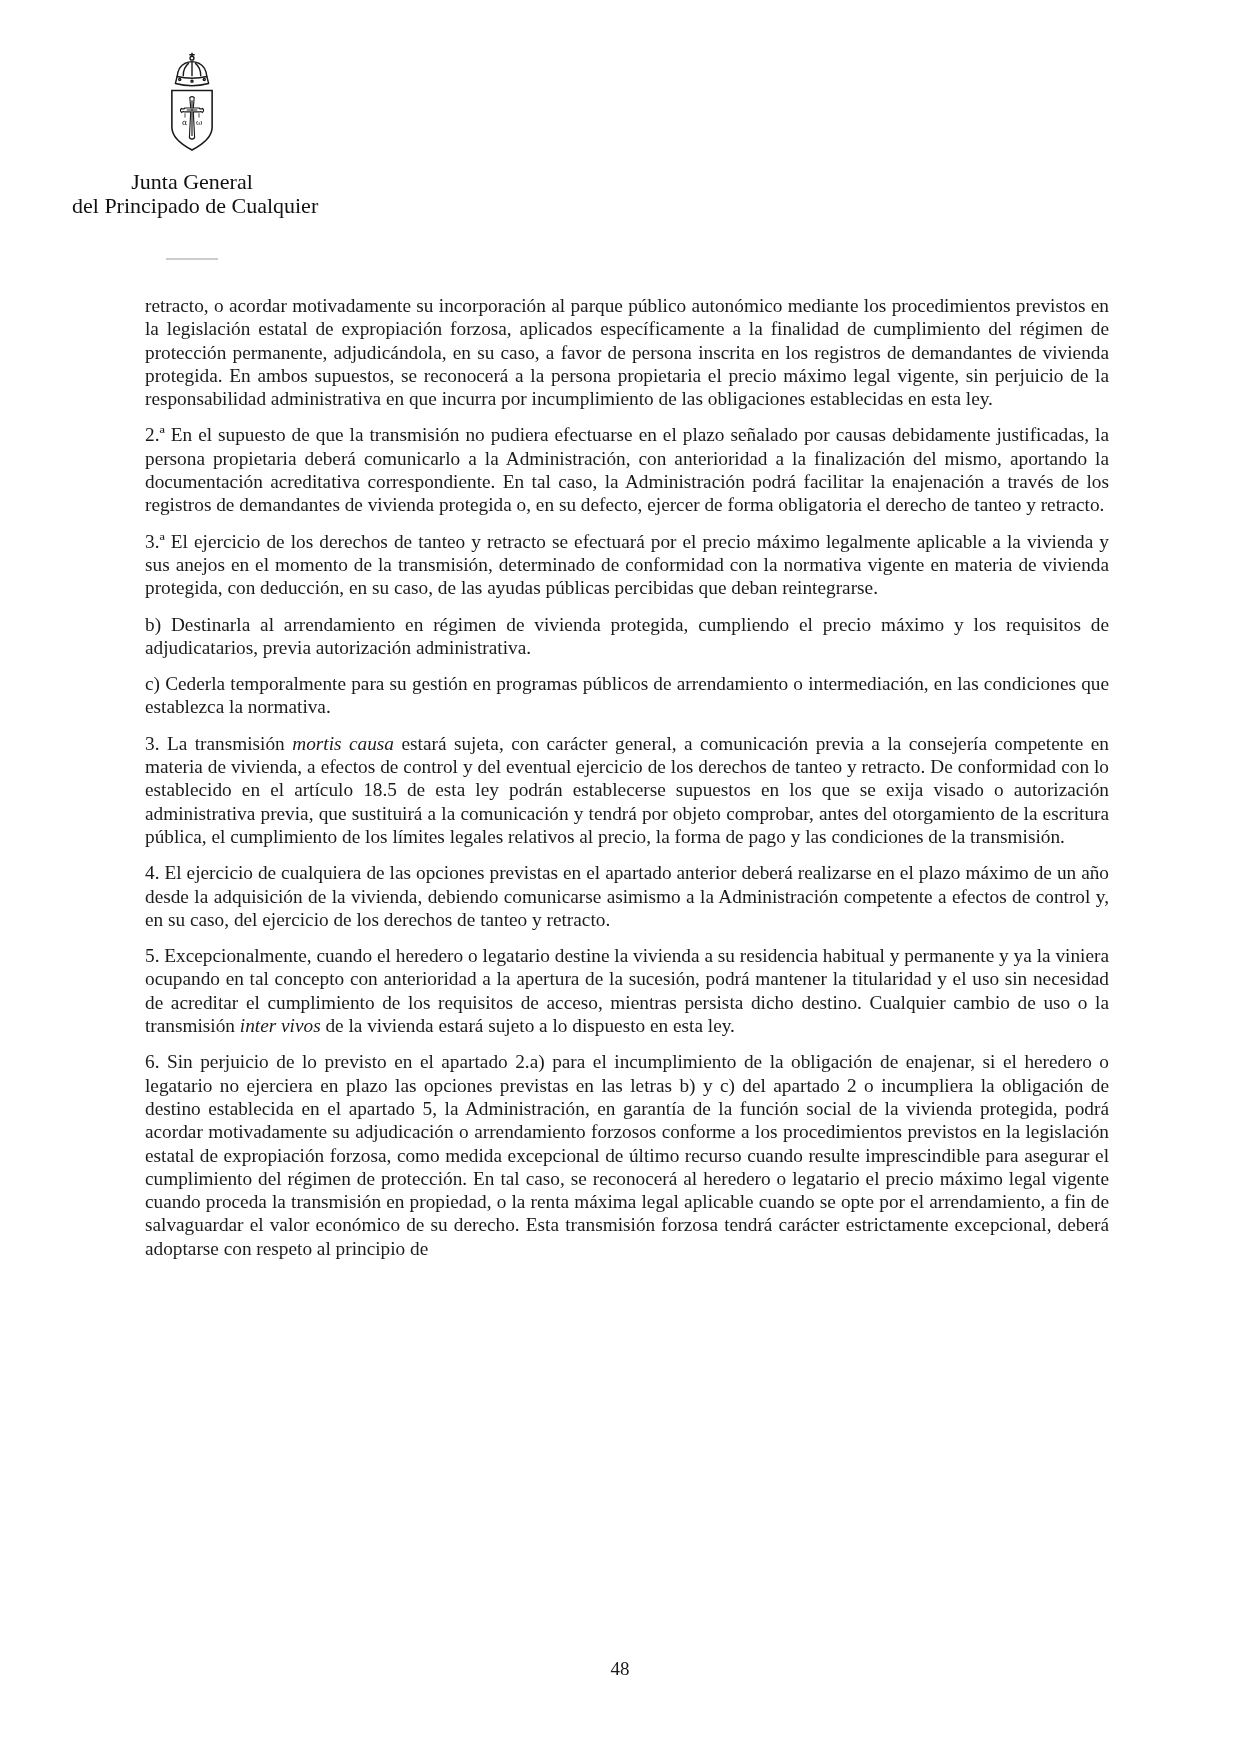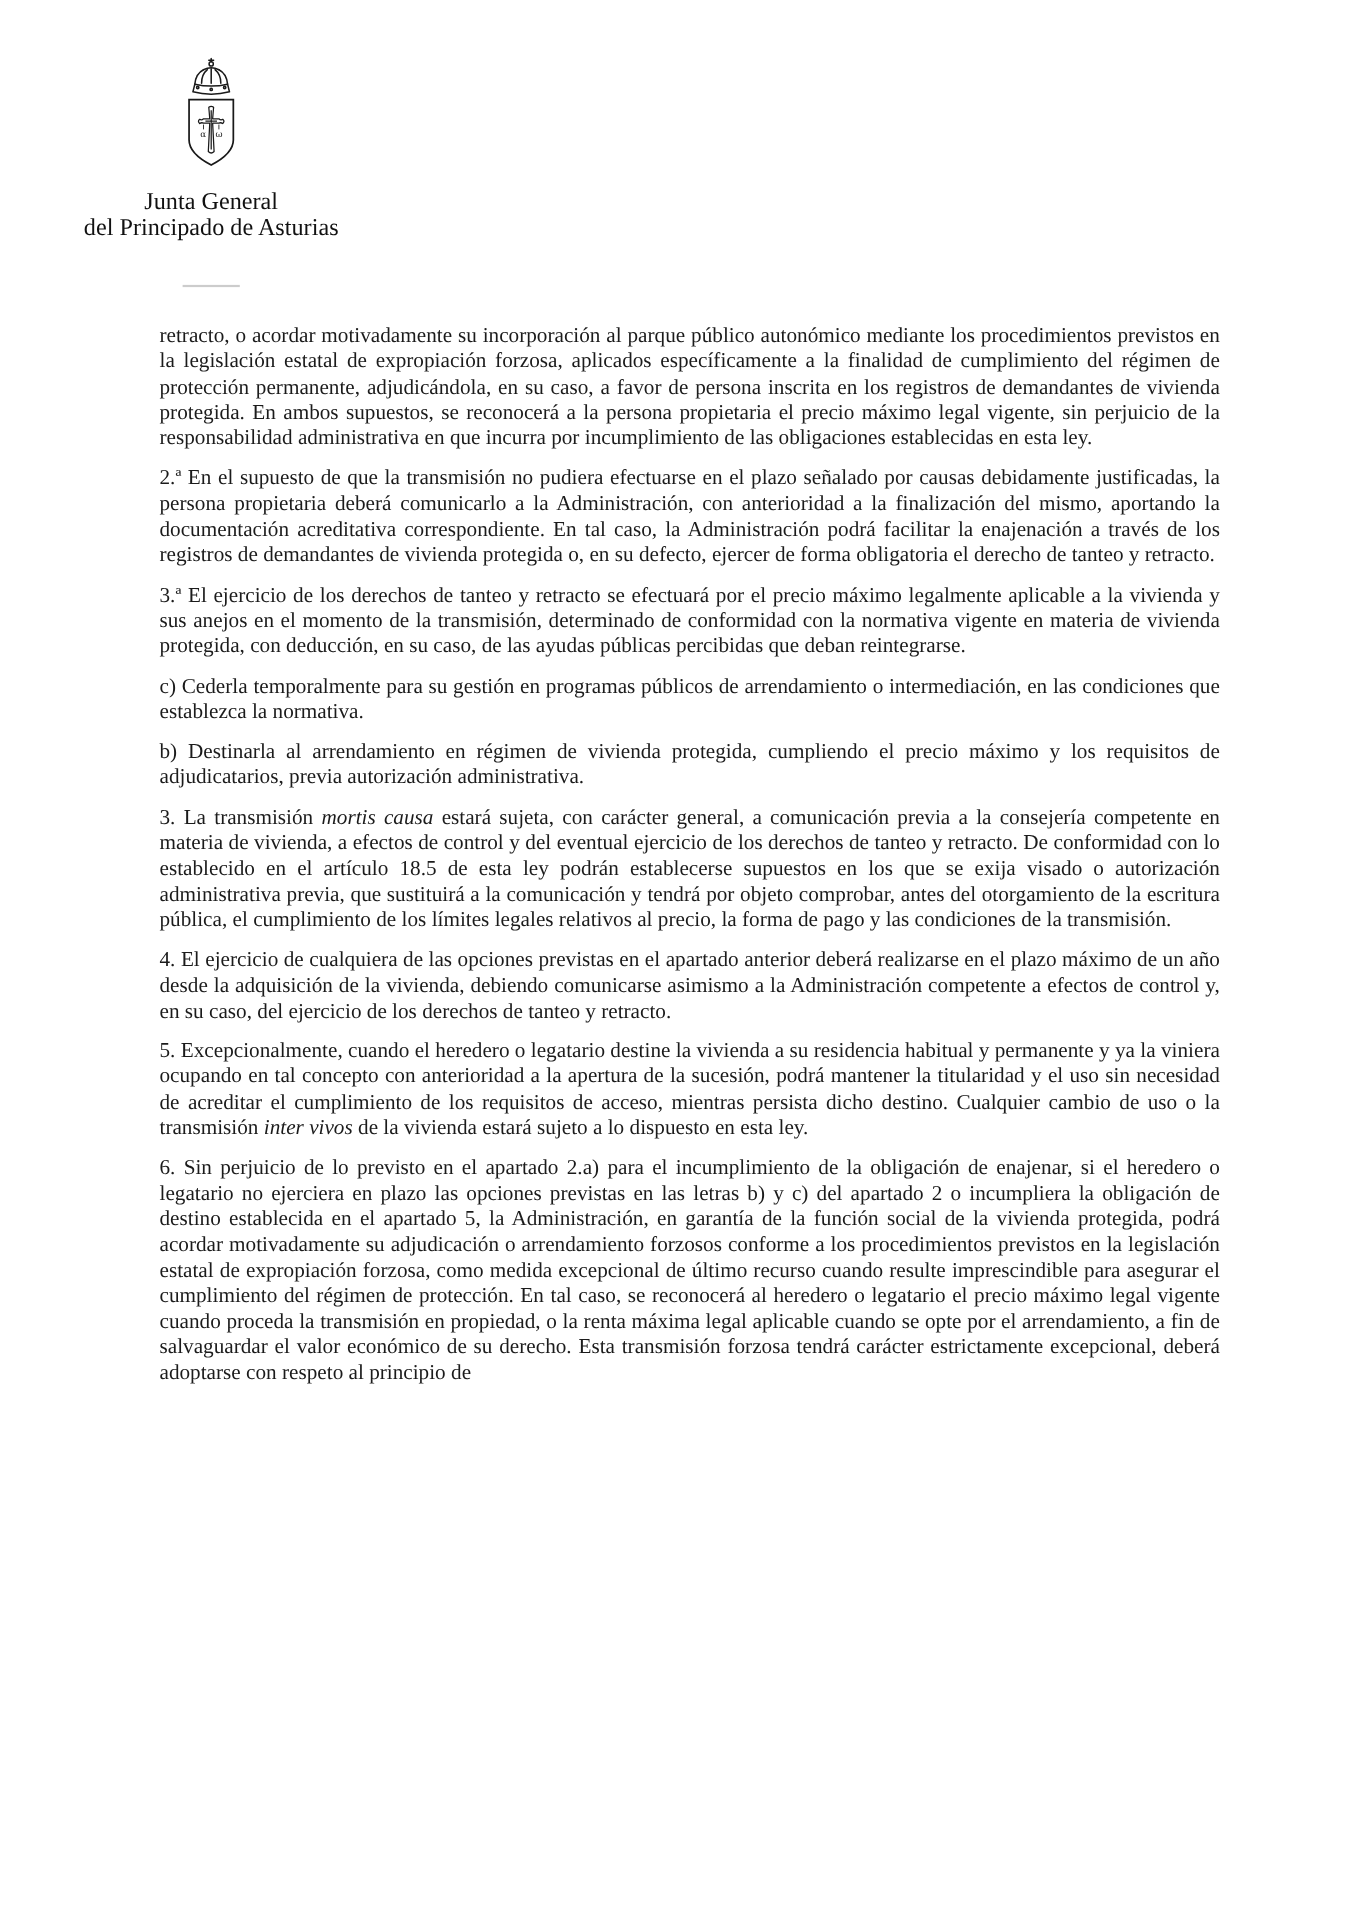--- a/index.html
+++ b/index.html
@@ -101,30 +101,31 @@
         </g>
 
         <g fill="#1a1a1a" font-family="DejaVu Serif, serif" font-size="9">
           <path d="M42 70 V75 M58 70 V75" stroke="#1a1a1a" stroke-width="0.9" fill="none"></path>
           <text x="38.5" y="83">α</text>
           <text x="54.5" y="83">ω</text>
         </g>
       </svg>
     </span>
     <div class="org-name">Junta General</div>
-    <div class="org-name">del Principado de Asturias</div>
+    <div class="org-name">del Principado de Cualquier</div>
     <div class="header-rule"></div>
   </div>
 
   <div class="doc-body">
       <p><span>retracto, o acordar motivadamente su incorporación al parque público autonómico mediante los procedimientos previstos en la legislación estatal de expropiación forzosa, aplicados específicamente a la finalidad de cumplimiento del régimen de protección permanente, adjudicándola, en su caso, a favor de persona inscrita en los registros de demandantes de vivienda protegida. En ambos supuestos, se reconocerá a la persona propietaria el precio máximo legal vigente, sin perjuicio de la responsabilidad administrativa en que incurra por incumplimiento de las obligaciones establecidas en esta ley.</span></p>
       <p><span>2.ª En el supuesto de que la transmisión no pudiera efectuarse en el plazo señalado por causas debidamente justificadas, la persona propietaria deberá comunicarlo a la Administración, con anterioridad a la finalización del mismo, aportando la documentación acreditativa correspondiente. En tal caso, la Administración podrá facilitar la enajenación a través de los registros de demandantes de vivienda protegida o, en su defecto, ejercer de forma obligatoria el derecho de tanteo y retracto.</span></p>
       <p><span>3.ª El ejercicio de los derechos de tanteo y retracto se efectuará por el precio máximo legalmente aplicable a la vivienda y sus anejos en el momento de la transmisión, determinado de conformidad con la normativa vigente en materia de vivienda protegida, con deducción, en su caso, de las ayudas públicas percibidas que deban reintegrarse.</span></p>
+      <p><span>b) Destinarla al arrendamiento en régimen de vivienda protegida, cumpliendo el precio máximo y los requisitos de adjudicatarios, previa autorización administrativa.</span></p>
       <p><span>c) Cederla temporalmente para su gestión en programas públicos de arrendamiento o intermediación, en las condiciones que establezca la normativa.</span></p>
-      <p><span>b) Destinarla al arrendamiento en régimen de vivienda protegida, cumpliendo el precio máximo y los requisitos de adjudicatarios, previa autorización administrativa.</span></p>
       <p><span>3. La transmisión </span><em>mortis causa</em><span> estará sujeta, con carácter general, a comunicación previa a la consejería competente en materia de vivienda, a efectos de control y del eventual ejercicio de los derechos de tanteo y retracto. De conformidad con lo establecido en el artículo 18.5 de esta ley podrán establecerse supuestos en los que se exija visado o autorización administrativa previa, que sustituirá a la comunicación y tendrá por objeto comprobar, antes del otorgamiento de la escritura pública, el cumplimiento de los límites legales relativos al precio, la forma de pago y las condiciones de la transmisión.</span></p>
       <p><span>4. El ejercicio de cualquiera de las opciones previstas en el apartado anterior deberá realizarse en el plazo máximo de un año desde la adquisición de la vivienda, debiendo comunicarse asimismo a la Administración competente a efectos de control y, en su caso, del ejercicio de los derechos de tanteo y retracto.</span></p>
       <p><span>5. Excepcionalmente, cuando el heredero o legatario destine la vivienda a su residencia habitual y permanente y ya la viniera ocupando en tal concepto con anterioridad a la apertura de la sucesión, podrá mantener la titularidad y el uso sin necesidad de acreditar el cumplimiento de los requisitos de acceso, mientras persista dicho destino. Cualquier cambio de uso o la transmisión </span><em>inter vivos</em><span> de la vivienda estará sujeto a lo dispuesto en esta ley.</span></p>
       <p><span>6. Sin perjuicio de lo previsto en el apartado 2.a) para el incumplimiento de la obligación de enajenar, si el heredero o legatario no ejerciera en plazo las opciones previstas en las letras b) y c) del apartado 2 o incumpliera la obligación de destino establecida en el apartado 5, la Administración, en garantía de la función social de la vivienda protegida, podrá acordar motivadamente su adjudicación o arrendamiento forzosos conforme a los procedimientos previstos en la legislación estatal de expropiación forzosa, como medida excepcional de último recurso cuando resulte imprescindible para asegurar el cumplimiento del régimen de protección. En tal caso, se reconocerá al heredero o legatario el precio máximo legal vigente cuando proceda la transmisión en propiedad, o la renta máxima legal aplicable cuando se opte por el arrendamiento, a fin de salvaguardar el valor económico de su derecho. Esta transmisión forzosa tendrá carácter estrictamente excepcional, deberá adoptarse con respeto al principio de</span></p>
     </div>
 
+  <div class="page-number">48</div>
 
 </div>
 
 </body></html>

